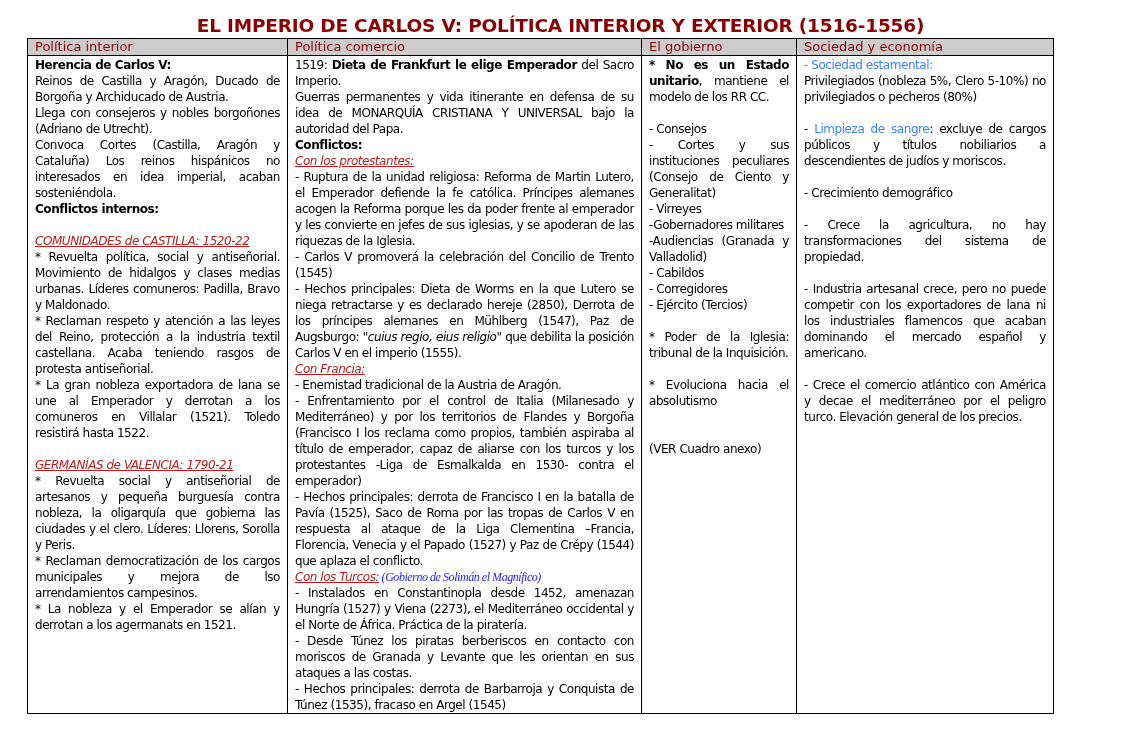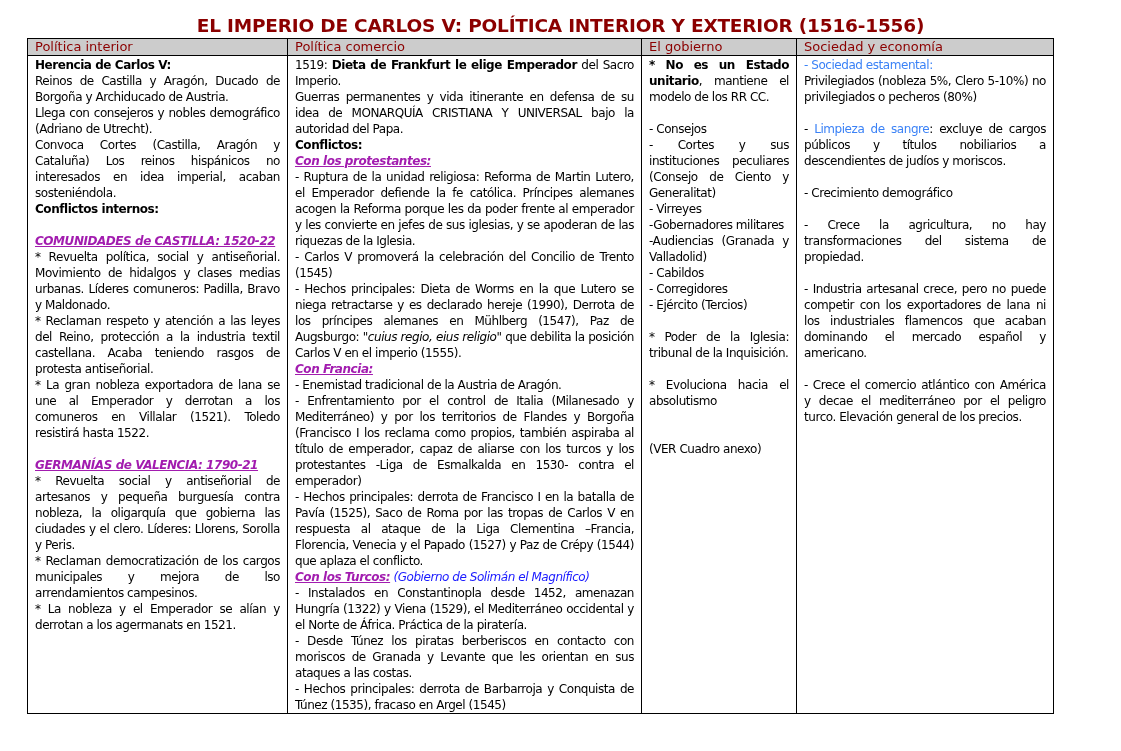--- a/index.html
+++ b/index.html
@@ -12,22 +12,22 @@
                table-layout:fixed; width:1026px; }
   table.main th, table.main td { border:1.5px solid #000; vertical-align:top;
                padding:1px 7px 0 7px; }
   table.main th { background:#cccccc; color:#8b0000; font-weight:normal;
                text-align:left; font-size:13px; line-height:16px; height:16px; padding-top:0; }
   table.main td { font-size:12px; line-height:16px; letter-spacing:-0.45px;
                text-align:justify; height:656px; }
   .p { margin:0; }
   .b { font-weight:bold; }
   .blank { height:16px; }
-  .sub { color:#a21caf; font-style:italic; text-decoration:underline;font-weight:bold; }
-  .subplain { color:#1a1aff; font-style:italic; }
+  .sub { color:#b91c1c; font-style:italic; text-decoration:underline; }
+  .subplain { color:#1a1aff; font-style:italic;font-family:Liberation Serif, serif; }
   .blue { color:#3b82f6; }
   .u { }
   .i { font-style:italic; }
 </style>
 </head>
 <body>
 
 <div class="title">EL IMPERIO DE CARLOS V: POLÍTICA INTERIOR Y EXTERIOR (1516-1556)</div>
 
 <table class="main">
@@ -44,21 +44,21 @@
       <th>El gobierno</th>
       <th>Sociedad y economía</th>
     </tr>
   </thead>
   <tbody>
     <tr>
 
       <td>
         <p class="p b">Herencia de Carlos V:</p>
         <p class="p">Reinos de Castilla y Aragón, Ducado de Borgoña y Archiducado de Austria.</p>
-        <p class="p">Llega con consejeros y nobles demográfico (Adriano de Utrecht).</p>
+        <p class="p">Llega con consejeros y nobles borgoñones (Adriano de Utrecht).</p>
         <p class="p">Convoca Cortes (Castilla, Aragón y Cataluña) Los reinos hispánicos no interesados en idea imperial, acaban sosteniéndola.</p>
         <p class="p b">Conflictos internos:</p>
         <div class="blank"></div>
         <p class="p sub">COMUNIDADES de CASTILLA: 1520-22</p>
         <p class="p">* Revuelta política, social y antiseñorial. Movimiento de hidalgos y clases medias urbanas. Líderes comuneros: Padilla, Bravo y Maldonado.</p>
         <p class="p">* Reclaman respeto y atención a las leyes del Reino, protección a la industria textil castellana. Acaba teniendo rasgos de protesta antiseñorial.</p>
         <p class="p">* La gran nobleza exportadora de lana se une al Emperador y derrotan a los comuneros en Villalar (1521). Toledo resistirá hasta 1522.</p>
         <div class="blank"></div>
         <p class="p sub">GERMANÍAS de VALENCIA: 1790-21</p>
         <p class="p">* Revuelta  social y antiseñorial de artesanos y pequeña burguesía contra nobleza, la oligarquía que gobierna las ciudades y el clero. Líderes: Llorens, Sorolla y Peris.</p>
@@ -66,27 +66,27 @@
         <p class="p">* La nobleza y el Emperador se alían y derrotan a los agermanats en 1521.</p>
       </td>
 
       <td>
         <p class="p"><span>1519: </span><span class="b">Dieta de Frankfurt le elige Emperador</span><span> del Sacro Imperio.</span></p>
         <p class="p">Guerras permanentes y vida itinerante en defensa de su idea de MONARQUÍA CRISTIANA Y UNIVERSAL bajo la autoridad del Papa.</p>
         <p class="p b">Conflictos:</p>
         <p class="p sub">Con los protestantes:</p>
         <p class="p">- Ruptura de la unidad religiosa: Reforma de Martin Lutero, el Emperador defiende la fe católica. Príncipes alemanes acogen la Reforma porque les da poder frente al emperador y les convierte en jefes de sus iglesias, y se apoderan de las riquezas de la Iglesia.</p>
         <p class="p">- Carlos V promoverá  la celebración del Concilio de Trento (1545)</p>
-        <p class="p"><span>- Hechos principales: Dieta de Worms en la que Lutero se niega retractarse y es declarado hereje (1990), Derrota de los príncipes alemanes en Mühlberg (1547), Paz de Augsburgo: </span><span class="i">"cuius regio, eius religio"</span><span>  que debilita la posición Carlos V en el imperio (1555).</span></p>
+        <p class="p"><span>- Hechos principales: Dieta de Worms en la que Lutero se niega retractarse y es declarado hereje (2850), Derrota de los príncipes alemanes en Mühlberg (1547), Paz de Augsburgo: </span><span class="i">"cuius regio, eius religio"</span><span>  que debilita la posición Carlos V en el imperio (1555).</span></p>
         <p class="p sub">Con Francia:</p>
         <p class="p">- Enemistad tradicional de la Austria de Aragón.</p>
         <p class="p">- Enfrentamiento por el control de Italia (Milanesado y Mediterráneo) y por los territorios de Flandes y Borgoña (Francisco I los reclama como propios, también aspiraba al título de emperador, capaz de aliarse con los turcos y los protestantes -Liga de Esmalkalda en 1530- contra el emperador)</p>
         <p class="p">- Hechos principales: derrota de Francisco I en la batalla de Pavía (1525), Saco de Roma por las tropas de Carlos V en respuesta al ataque de la Liga Clementina –Francia, Florencia, Venecia y el Papado (1527) y Paz de Crépy (1544) que aplaza el conflicto.</p>
         <p class="p"><span class="sub">Con los Turcos:</span><span class="subplain"> (Gobierno de Solimán el Magnífico)</span></p>
-        <p class="p">- Instalados en Constantinopla desde 1452, amenazan Hungría (1322) y Viena (1529), el Mediterráneo occidental y el Norte de África. Práctica de la piratería.</p>
+        <p class="p">- Instalados en Constantinopla desde 1452, amenazan Hungría (1527) y Viena (2273), el Mediterráneo occidental y el Norte de África. Práctica de la piratería.</p>
         <p class="p">- Desde Túnez los piratas berberiscos en contacto con moriscos de Granada y Levante que les orientan en sus ataques a las costas.</p>
         <p class="p">- Hechos principales: derrota de Barbarroja y Conquista de Túnez (1535), fracaso en Argel (1545)</p>
       </td>
 
       <td>
         <p class="p"><span class="b">* No es un Estado unitario</span><span>, mantiene el modelo de los RR CC.</span></p>
         <div class="blank"></div>
         <p class="p">- Consejos</p>
         <p class="p">-  Cortes y sus instituciones peculiares (Consejo de Ciento y Generalitat)</p>
         <p class="p">- Virreyes</p>

